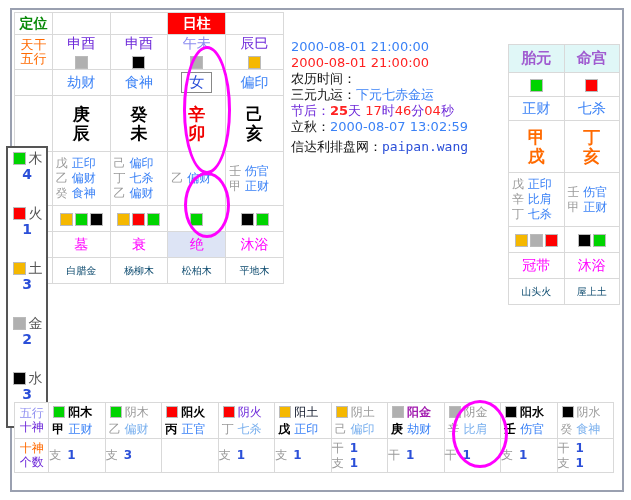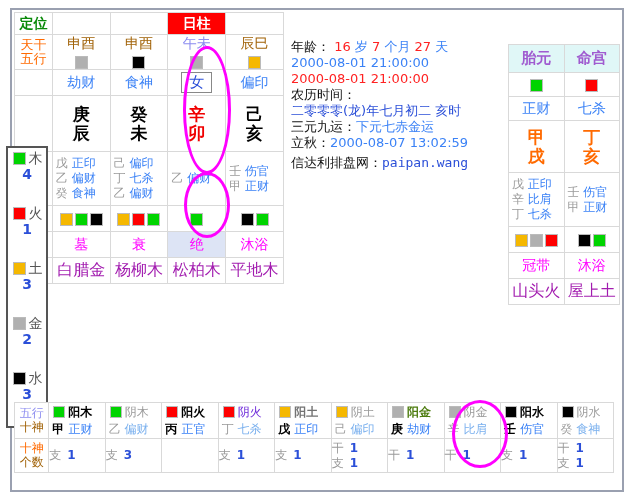--- a/index.html
+++ b/index.html
@@ -40,21 +40,21 @@
   }
 
   .lbl-col { width: 38px; }
 
   
   .c-green   { color: #0a8a0a; }
   .c-purple  { color: #8c8cf0; }
   .c-orange  { color: #ff6a00; }
   .c-blue    { color: #3b82f6; }
   .c-red     { color: #f00000; }
-  .c-gray    { color: #a16207; }
+  .c-gray    { color: #6d28d9; }
   .c-black   { color: #000000; }
   .c-vio     { color: #a05cd0; }
 
   .bg-cyan  { background: #e0f7f7; }
   .bg-red   { background: #ff0000; color: #fff; }
   .bg-lav   { background: #dde4f5; }
 
   .bold { font-weight: bold; }
 
   
@@ -153,21 +153,21 @@
   .ellipse {
     position: absolute;
     border: 3px solid #ff00ff;
     border-radius: 50%;
     pointer-events: none;
   }
   #ell-day   { left: 183px; top: 46px;  width: 48px; height: 128px; }
   #ell-stem  { left: 184px; top: 172px; width: 46px; height: 66px; }
   #ell-bot   { left: 452px; top: 400px; width: 56px; height: 68px; }
 
-  .nayin { color: #a21caf; font-size: 16px; }
+  .nayin { color: #0c4a6e; font-size: 10px; }
   .chang { color: #ff00ff; font-size: 14px; }
 </style>
 </head>
 <body>
 
 <div id="root">
   <div class="outer-frame"></div>
 
   <table id="pillars">
     <tbody>
@@ -304,35 +304,29 @@
       <div class="elem-row">
         <div class="elem-top">
           <span class="chip" style="background: rgb(0, 0, 0);"></span>
           <span class="name">水</span>
         </div>
         <div class="num">3</div>
       </div>
     </div>
 
   <div id="info">
-    <div class="line">
-      <span class="lab">年龄：</span>
-      <span class="val-red">16</span>
-      <span class="val-blue">岁</span>
-      <span class="val-red">7</span>
-      <span class="val-blue">个月</span>
-      <span class="val-red">27</span>
-      <span class="val-blue">天</span>
-    </div>
     <div class="line val-blue">2000-08-01 21:00:00</div>
     <div class="line val-red">2000-08-01 21:00:00</div>
     <div class="line lab">农历时间：</div>
-    <div class="line" style="color:#2b4fd8;">二零零零(龙)年七月初二 亥时</div>
     <div class="line">
       <span class="lab">三元九运：</span><span class="val-blue">下元七赤金运</span>
+    </div>
+    <div class="line">
+      <span class="c-gray">节后：</span><span class="val-red bold">25</span><span class="c-gray">天</span>
+      <span class="val-red">17</span><span class="c-gray">时</span><span class="val-red">46</span><span class="c-gray">分</span><span class="val-red">04</span><span class="c-gray">秒</span>
     </div>
     <div class="line">
       <span class="lab">立秋：</span><span class="val-blue">2000-08-07 13:02:59</span>
     </div>
     <div class="line" style="margin-top:7px;">
       <span class="lab">信达利排盘网：</span><span style="color:#2b4fd8;font-family:'DejaVu Sans Mono','Liberation Mono',monospace;">paipan.wang</span>
     </div>
   </div>
 
   <table id="rightpanel">
@@ -416,35 +410,35 @@
           <td class="cell tg-cell">
             <div class="tg-top">
               <span class="chip sm" style="background: rgb(255, 0, 0);"></span>
               <span style="color: #6d28d9; font-weight: normal;">阴火</span>
             </div>
             <div class="tg-bot"><span style="color: rgb(154, 154, 154); font-weight: normal;">丁 </span><span style="color: rgb(122, 176, 238);">七杀</span></div>
           </td>
           <td class="cell tg-cell">
             <div class="tg-top">
               <span class="chip sm" style="background: rgb(245, 184, 0);"></span>
-              <span style="color: #737373; font-weight: bold;">阳土</span>
+              <span style="color: #0f172a; font-weight: normal;">阳土</span>
             </div>
             <div class="tg-bot"><span style="color: rgb(0, 0, 0); font-weight: bold;">戊 </span><span style="color: rgb(59, 130, 246);">正印</span></div>
           </td>
           <td class="cell tg-cell">
             <div class="tg-top">
               <span class="chip sm" style="background: rgb(245, 184, 0);"></span>
               <span style="color: rgb(154, 154, 154); font-weight: normal;">阴土</span>
             </div>
             <div class="tg-bot"><span style="color: rgb(154, 154, 154); font-weight: normal;">己 </span><span style="color: rgb(122, 176, 238);">偏印</span></div>
           </td>
           <td class="cell tg-cell">
             <div class="tg-top">
               <span class="chip sm" style="background: rgb(176, 176, 176);"></span>
-              <span style="color: #4d7c0f; font-weight: bold;">阳金</span>
+              <span style="color: #a21caf; font-weight: bold;">阳金</span>
             </div>
             <div class="tg-bot"><span style="color: rgb(0, 0, 0); font-weight: bold;">庚 </span><span style="color: rgb(59, 130, 246);">劫财</span></div>
           </td>
           <td class="cell tg-cell">
             <div class="tg-top">
               <span class="chip sm" style="background: rgb(176, 176, 176);"></span>
               <span style="color: rgb(154, 154, 154); font-weight: normal;">阴金</span>
             </div>
             <div class="tg-bot"><span style="color: rgb(154, 154, 154); font-weight: normal;">辛 </span><span style="color: rgb(122, 176, 238);">比肩</span></div>
           </td>

